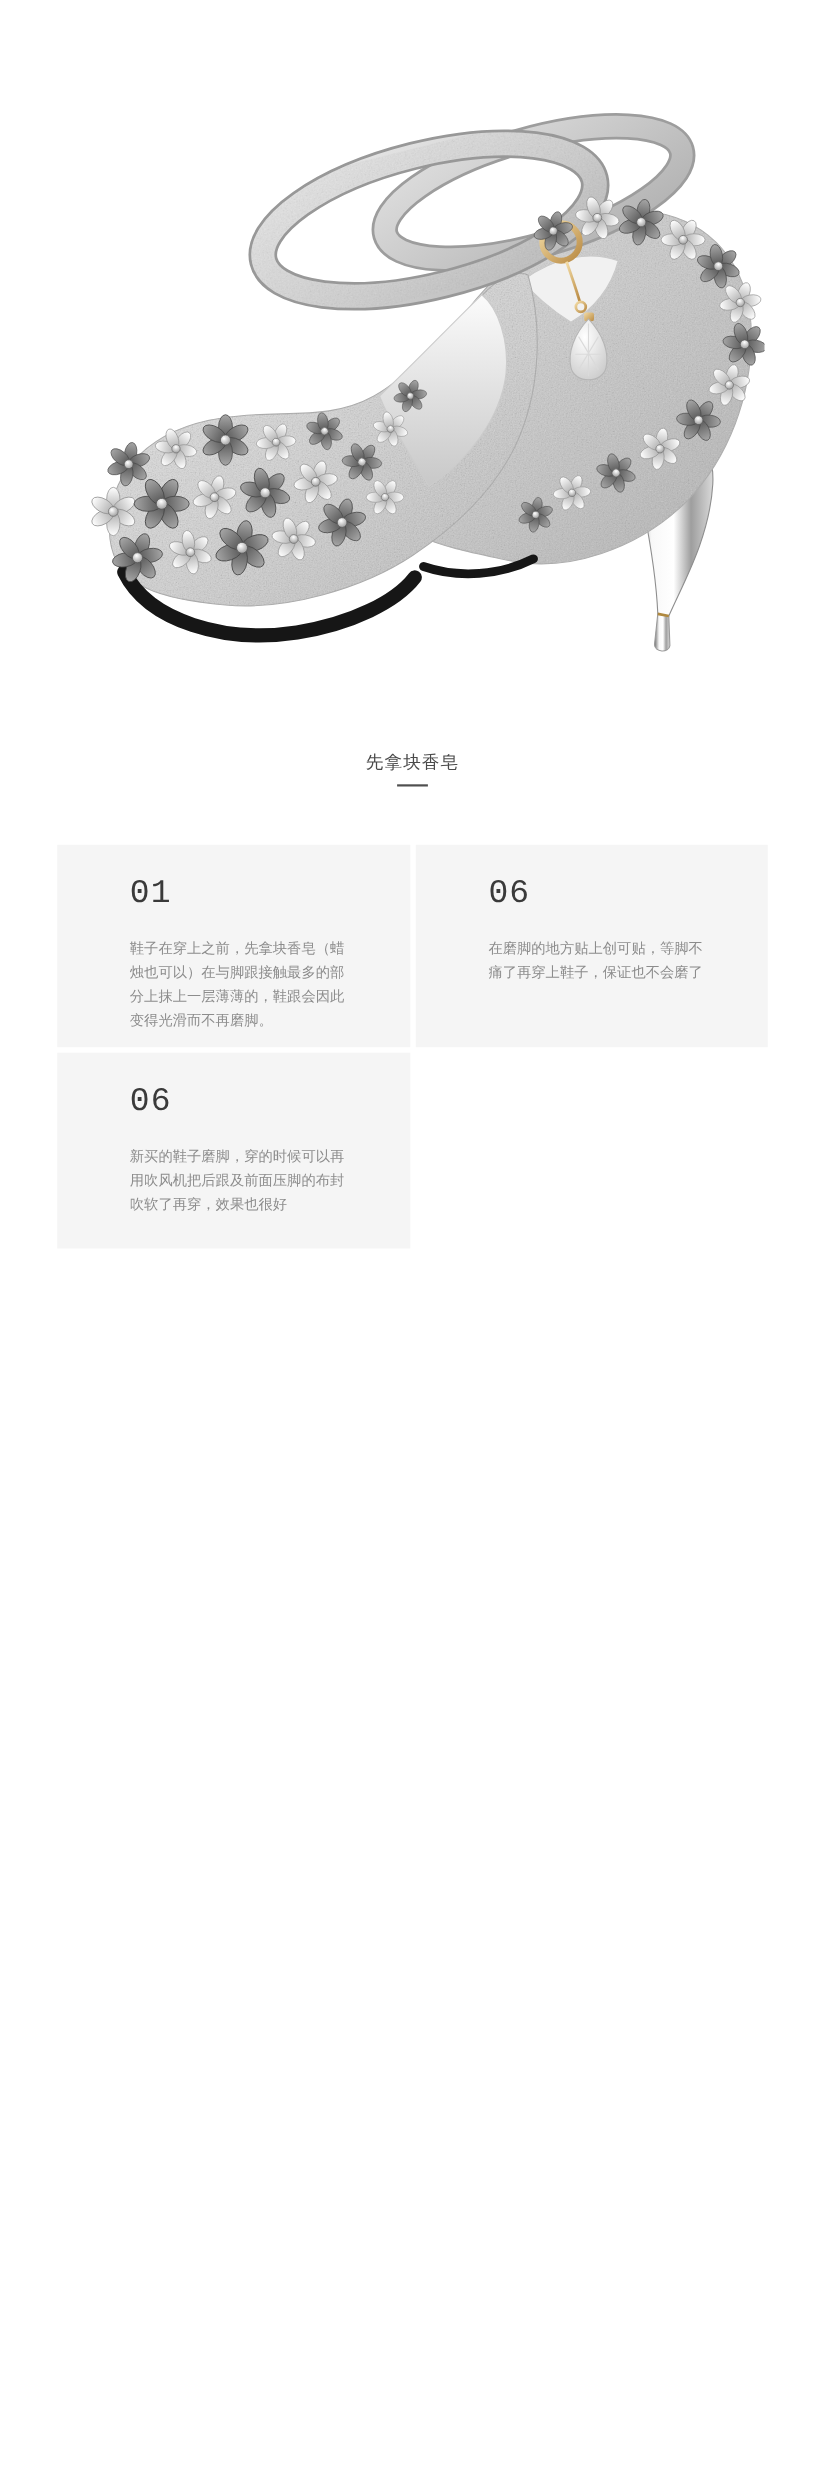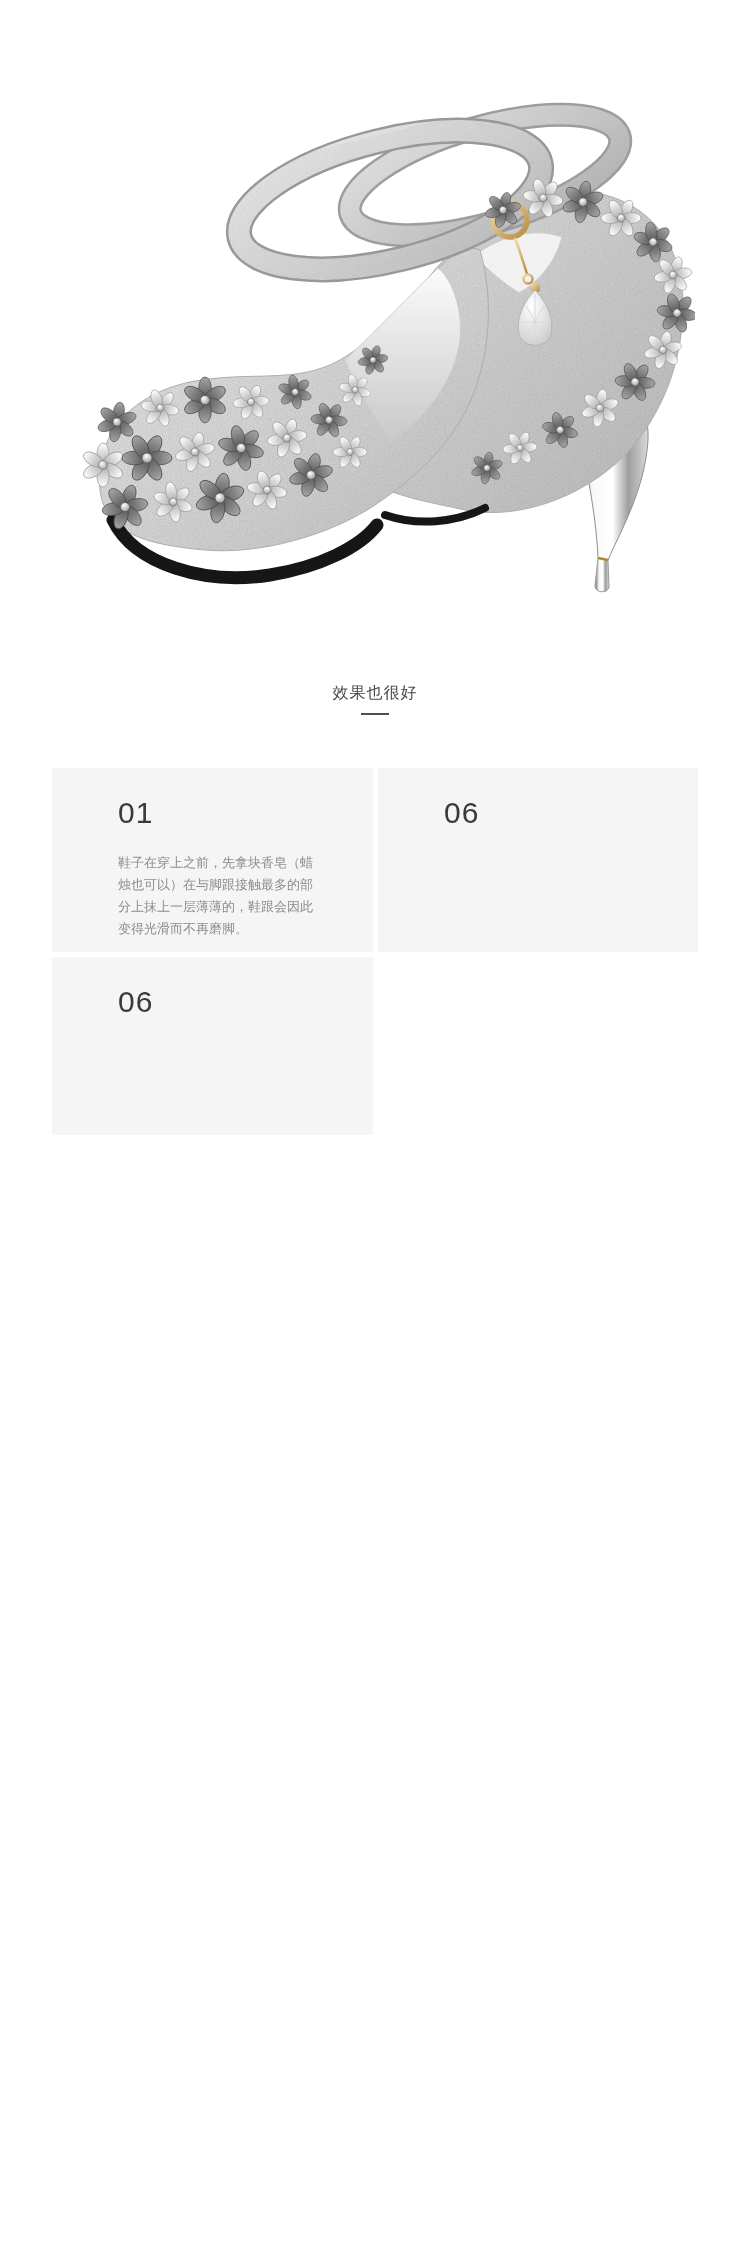--- a/index.html
+++ b/index.html
@@ -22,21 +22,21 @@
     width:646px;margin:53px auto 0;
     display:grid;grid-template-columns:321px 320px;gap:5px;
   }
   .tip-card{
     background:#f5f5f5;box-sizing:border-box;
     padding:28px 40px 0 66px;
   }
   .tip-card.row1{height:184px;}
   .tip-card.row2{height:178px;}
   .tip-number{
-    font-family:Liberation Sans, sans-serif;
+    font-family:Liberation Mono, monospace;
     font-size:30px;line-height:34px;color:#3a3a3a;letter-spacing:1px;
   }
   .tip-text{
     margin:22px 0 0;width:206px;
     font-size:13px;line-height:22px;color:#8c8c8c;
   }
 </style>
 </head>
 <body>
 
@@ -198,30 +198,32 @@
         <use href="#flowerD" transform="translate(580 312) rotate(35)"></use>
         <use href="#flowerB" transform="translate(545 338) scale(0.95) rotate(10)"></use>
         <use href="#flowerD" transform="translate(505 360) scale(0.9) rotate(45)"></use>
         <use href="#flowerB" transform="translate(465 378) scale(0.85) rotate(25)"></use>
         <use href="#flowerD" transform="translate(432 398) scale(0.8) rotate(10)"></use>
       </g>
     </svg>
   </section>
 
   <section class="section-head">
-    <h2 class="section-title">效果也很好</h2>
+    <h2 class="section-title">先拿块香皂</h2>
     <div class="title-divider"></div>
   </section>
 
   <section class="tips-grid">
     <div class="tip-card row1">
       <div class="tip-number">01</div>
       <p class="tip-text">鞋子在穿上之前，先拿块香皂（蜡烛也可以）在与脚跟接触最多的部分上抹上一层薄薄的，鞋跟会因此变得光滑而不再磨脚。</p>
     </div>
     <div class="tip-card row1">
       <div class="tip-number">06</div>
+      <p class="tip-text">在磨脚的地方贴上创可贴，等脚不痛了再穿上鞋子，保证也不会磨了</p>
     </div>
     <div class="tip-card row2">
       <div class="tip-number">06</div>
+      <p class="tip-text">新买的鞋子磨脚，穿的时候可以再用吹风机把后跟及前面压脚的布封吹软了再穿，效果也很好</p>
     </div>
   </section>
 
 </div>
 
 </body></html>

